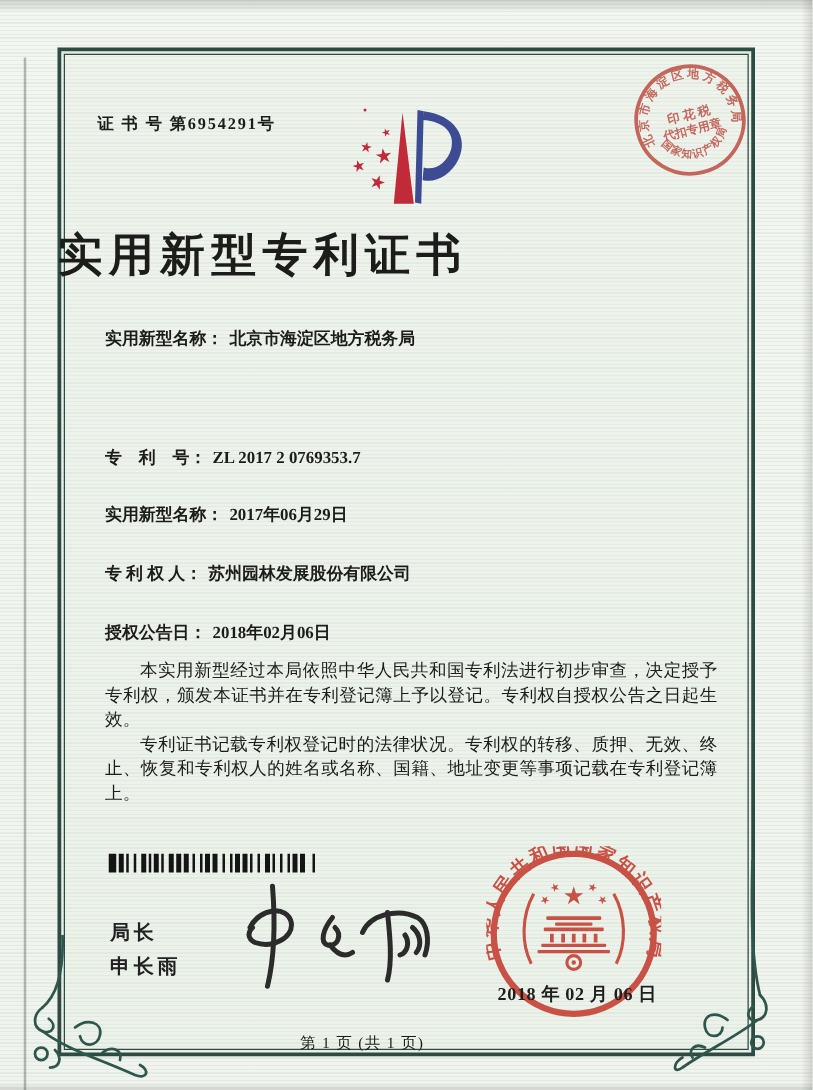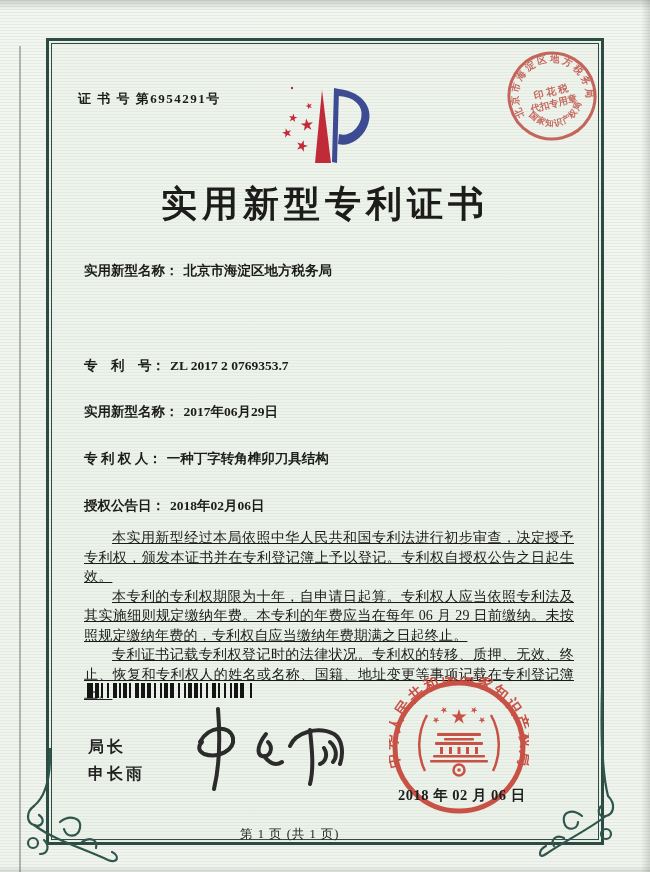--- a/index.html
+++ b/index.html
@@ -12,24 +12,24 @@
   
   .scan-top{left:0;top:0;width:650px;height:10px;background:linear-gradient(180deg,rgba(70,75,70,.22),rgba(70,75,70,0));}
   .scan-left{left:19px;top:46px;width:2px;height:826px;background:rgba(95,105,98,.45);}
   .scan-right{right:0;top:0;width:9px;height:872px;background:linear-gradient(270deg,rgba(60,65,60,.18),rgba(60,65,60,0));}
   .scan-bottom{left:0;bottom:0;width:650px;height:6px;background:linear-gradient(0deg,rgba(60,65,60,.14),rgba(60,65,60,0));}
   
   .frame{left:46px;top:38px;width:558px;height:807px;border:3px solid #2d4a43;box-sizing:border-box;
     background:rgba(222,236,222,.25);}
   .frame-inner{position:absolute;inset:2px;border:1px solid #2d4a43;}
   .cert-number{left:78px;top:90px;font-size:13px;letter-spacing:1.5px;font-weight:600;}
-  .title{left:46px;top:180px;width:558px;text-align:center;font-size:36px;font-weight:700;letter-spacing:5px;}
+  .title{left:46px;top:180px;width:558px;text-align:left;font-size:36px;font-weight:700;letter-spacing:5px;}
   .field{left:84px;width:500px;font-size:13.5px;font-weight:600;white-space:nowrap;}
   .field .flabel{margin-right:5px;}
-  .paras{left:84px;top:528px;width:490px;font-size:14px;line-height:19.5px;text-align:justify;letter-spacing:.2px;text-decoration:underline;}
+  .paras{left:84px;top:528px;width:490px;font-size:14px;line-height:19.5px;text-align:justify;letter-spacing:.2px;}
   .paras p{margin:0;text-indent:2em;}
   .barcode{left:87px;top:683px;width:165px;height:15px;display:flex;}
   .barcode span{height:100%;flex-grow:1;}
   .barcode .bar{background:#141414;}
   .issuer{left:88px;top:733px;font-family:Liberation Sans, sans-serif;
     font-size:16px;font-weight:700;letter-spacing:3px;line-height:27px;color:#222;}
   .seal-date{left:398px;top:786px;font-size:14.5px;font-weight:700;letter-spacing:.5px;color:#1e1e1c;z-index:6;}
   .footer{left:240px;top:826px;width:150px;text-align:left;font-size:12.5px;letter-spacing:1px;}
   .tax-stamp{left:506px;top:50px;transform:rotate(-14deg);opacity:.88;}
   .big-seal{left:389px;top:677px;z-index:5;opacity:.93;}
@@ -89,29 +89,28 @@
   <div class="abs field" style="top:262px">
     <span class="flabel">实用新型名称：</span><span class="fvalue">北京市海淀区地方税务局</span>
   </div>
   <div class="abs field" style="top:357px">
     <span class="flabel">专　利　号：</span><span class="fvalue">ZL 2017 2 0769353.7</span>
   </div>
   <div class="abs field" style="top:403px">
     <span class="flabel">实用新型名称：</span><span class="fvalue">2017年06月29日</span>
   </div>
   <div class="abs field" style="top:450px">
-    <span class="flabel">专 利 权 人：</span><span class="fvalue">一种丁字转角榫卯刀具结构</span>
+    <span class="flabel">专 利 权 人：</span><span class="fvalue">苏州园林发展股份有限公司</span>
   </div>
   <div class="abs field" style="top:497px">
     <span class="flabel">授权公告日：</span><span class="fvalue">2018年02月06日</span>
   </div>
 
   <div class="abs paras">
     <p>本实用新型经过本局依照中华人民共和国专利法进行初步审查，决定授予专利权，颁发本证书并在专利登记簿上予以登记。专利权自授权公告之日起生效。</p>
-    <p>本专利的专利权期限为十年，自申请日起算。专利权人应当依照专利法及其实施细则规定缴纳年费。本专利的年费应当在每年 06 月 29 日前缴纳。未按照规定缴纳年费的，专利权自应当缴纳年费期满之日起终止。</p>
     <p>专利证书记载专利权登记时的法律状况。专利权的转移、质押、无效、终止、恢复和专利权人的姓名或名称、国籍、地址变更等事项记载在专利登记簿上。</p>
   </div>
 
   <div class="abs barcode">
       <span class="bar" style="flex-grow: 3;"></span>
       <span style="flex-grow: 1;"></span>
       <span class="bar" style="flex-grow: 2;"></span>
       <span style="flex-grow: 1;"></span>
       <span class="bar" style="flex-grow: 1;"></span>
       <span style="flex-grow: 2;"></span>

